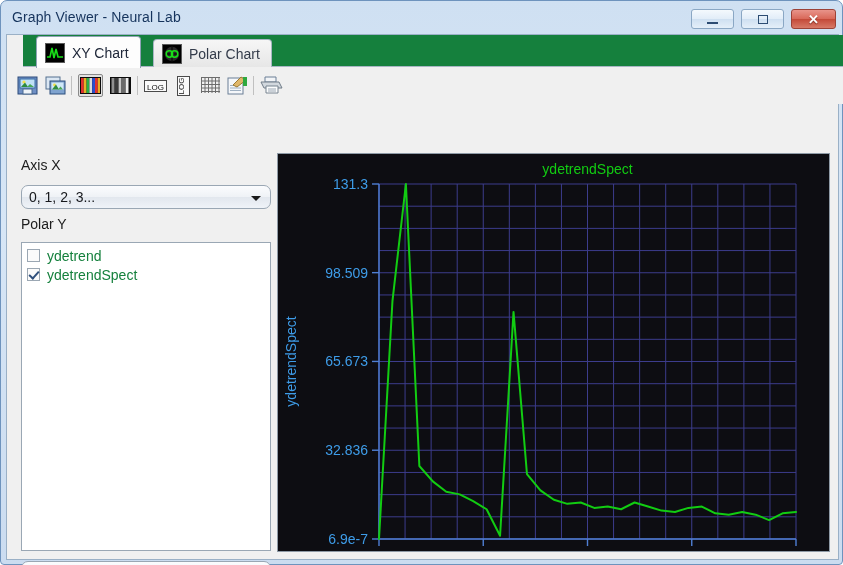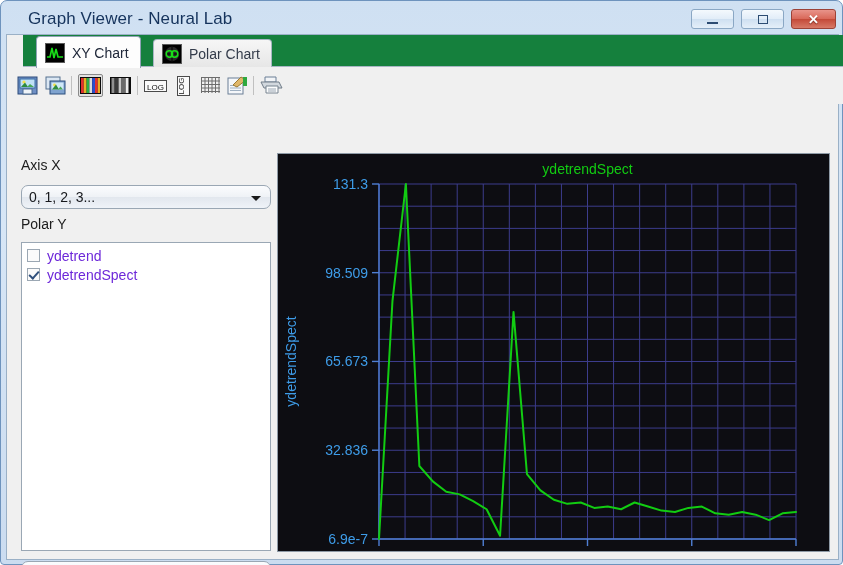--- a/index.html
+++ b/index.html
@@ -21,22 +21,22 @@
     border-radius: 7px 7px 4px 4px;
   }
   #titlebar {
     position: absolute;
     left: 0; top: 0;
     width: 843px; height: 33px;
     box-sizing: border-box;
   }
   #title-text {
     position: absolute;
-    left: 27px; top: 8px;
-    font-size: 17px;
+    left: 11px; top: 8px;
+    font-size: 14px;
     color: #15335c;
     letter-spacing: 0.1px;
     white-space: nowrap;
   }
   .wbtn {
     position: absolute;
     top: 8px;
     width: 43px; height: 20px;
     box-sizing: border-box;
     border: 1px solid #8aa7c4;
@@ -224,21 +224,21 @@
     box-sizing: border-box;
     background: #ffffff;
     border: 1px solid #9aa7b4;
     overflow: hidden;
   }
   .litem {
     display: flex; align-items: center;
     height: 19px;
     padding-left: 5px;
     font-size: 14px;
-    color: #6d28d9;
+    color: #15803d;
   }
   .cbox {
     width: 13px; height: 13px;
     box-sizing: border-box;
     border: 1px solid #9ba7b3;
     background: #fbfbfb;
     margin-right: 7px;
     position: relative;
     flex: none;
   }

